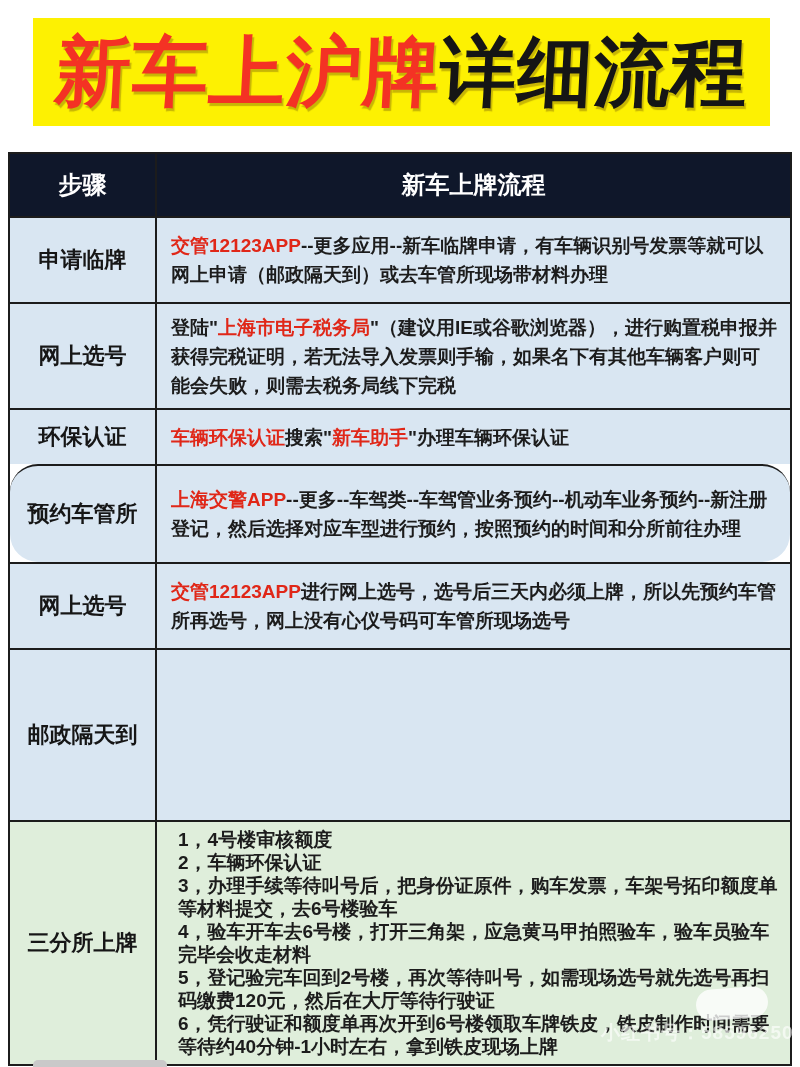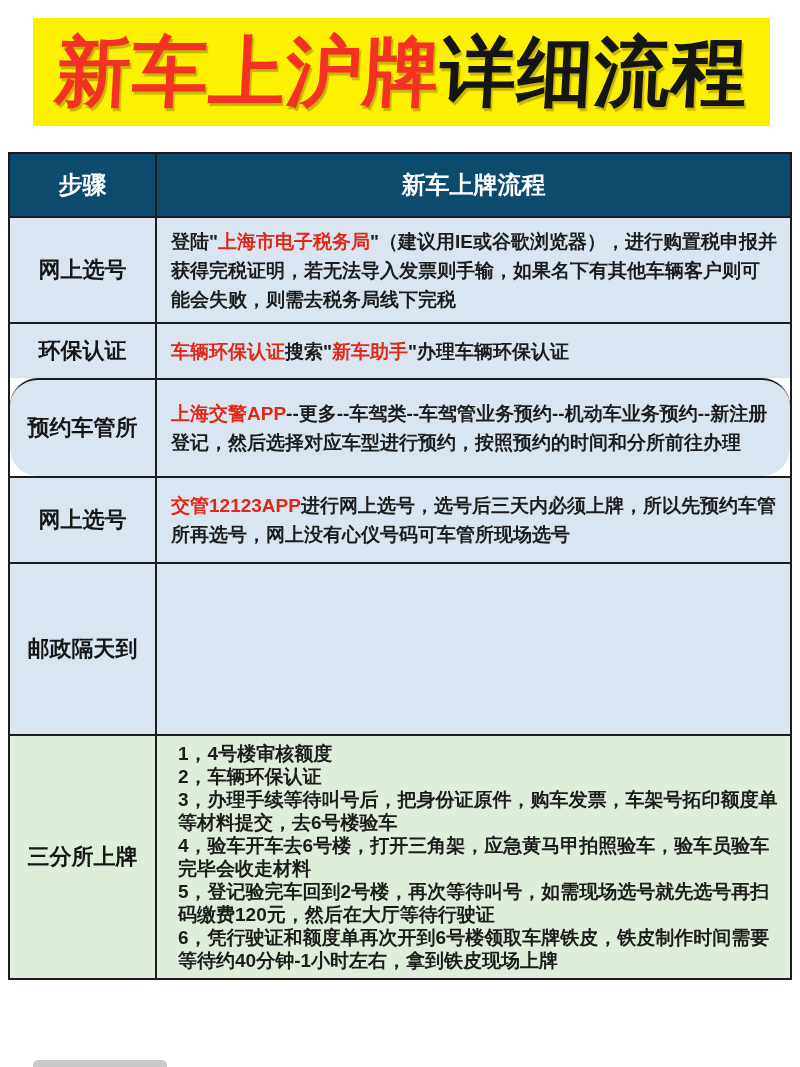--- a/index.html
+++ b/index.html
@@ -41,21 +41,21 @@
     text-align:center;
   }
   .c2 {
     flex:1; display:flex; flex-direction:column; justify-content:center;
     padding:6px 12px 6px 14px;
     font-size:19px; font-weight:600; color:#1c1c1c;
   }
   .c2 .txt { line-height:29px; }
   .red { color:#e02718; }
 
-  .hdr  { background:#0c4a6e; height:62px; }
+  .hdr  { background:#0f172a; height:62px; }
   .hdr .c1, .hdr .c2 { color:#ffffff; font-size:24px; font-weight:700; }
   .hdr .c2 { align-items:center; text-align:center; padding:8px; }
 
   .blue  { background:#d9e6f2; }
   .green { background:#dfeedb; }
 
   .h86  { min-height:86px; }
   .h106 { min-height:106px; }
   .h56  { min-height:56px; }
   .h98  { min-height:98px;border-radius:28px; }
@@ -91,20 +91,26 @@
     <div class="title-line"><span class="t-red">新车上沪牌</span><span class="t-black">详细流程</span></div>
   </div>
 
   <div class="ptable">
 
     <div class="trow hdr">
       <div class="c1">步骤</div>
       <div class="c2">新车上牌流程</div>
     </div>
 
+    <div class="trow blue h86">
+      <div class="c1">申请临牌</div>
+      <div class="c2">
+        <div class="txt"><span class="red">交管12123APP</span><span>--更多应用--新车临牌申请，有车辆识别号发票等就可以网上申请（邮政隔天到）或去车管所现场带材料办理</span></div>
+      </div>
+    </div>
 
     <div class="trow blue h106">
       <div class="c1">网上选号</div>
       <div class="c2">
         <div class="txt"><span>登陆"</span><span class="red">上海市电子税务局</span><span>"（建议用IE或谷歌浏览器），进行购置税申报并获得完税证明，若无法导入发票则手输，如果名下有其他车辆客户则可能会失败，则需去税务局线下完税</span></div>
       </div>
     </div>
 
     <div class="trow blue h56">
       <div class="c1">环保认证</div>

